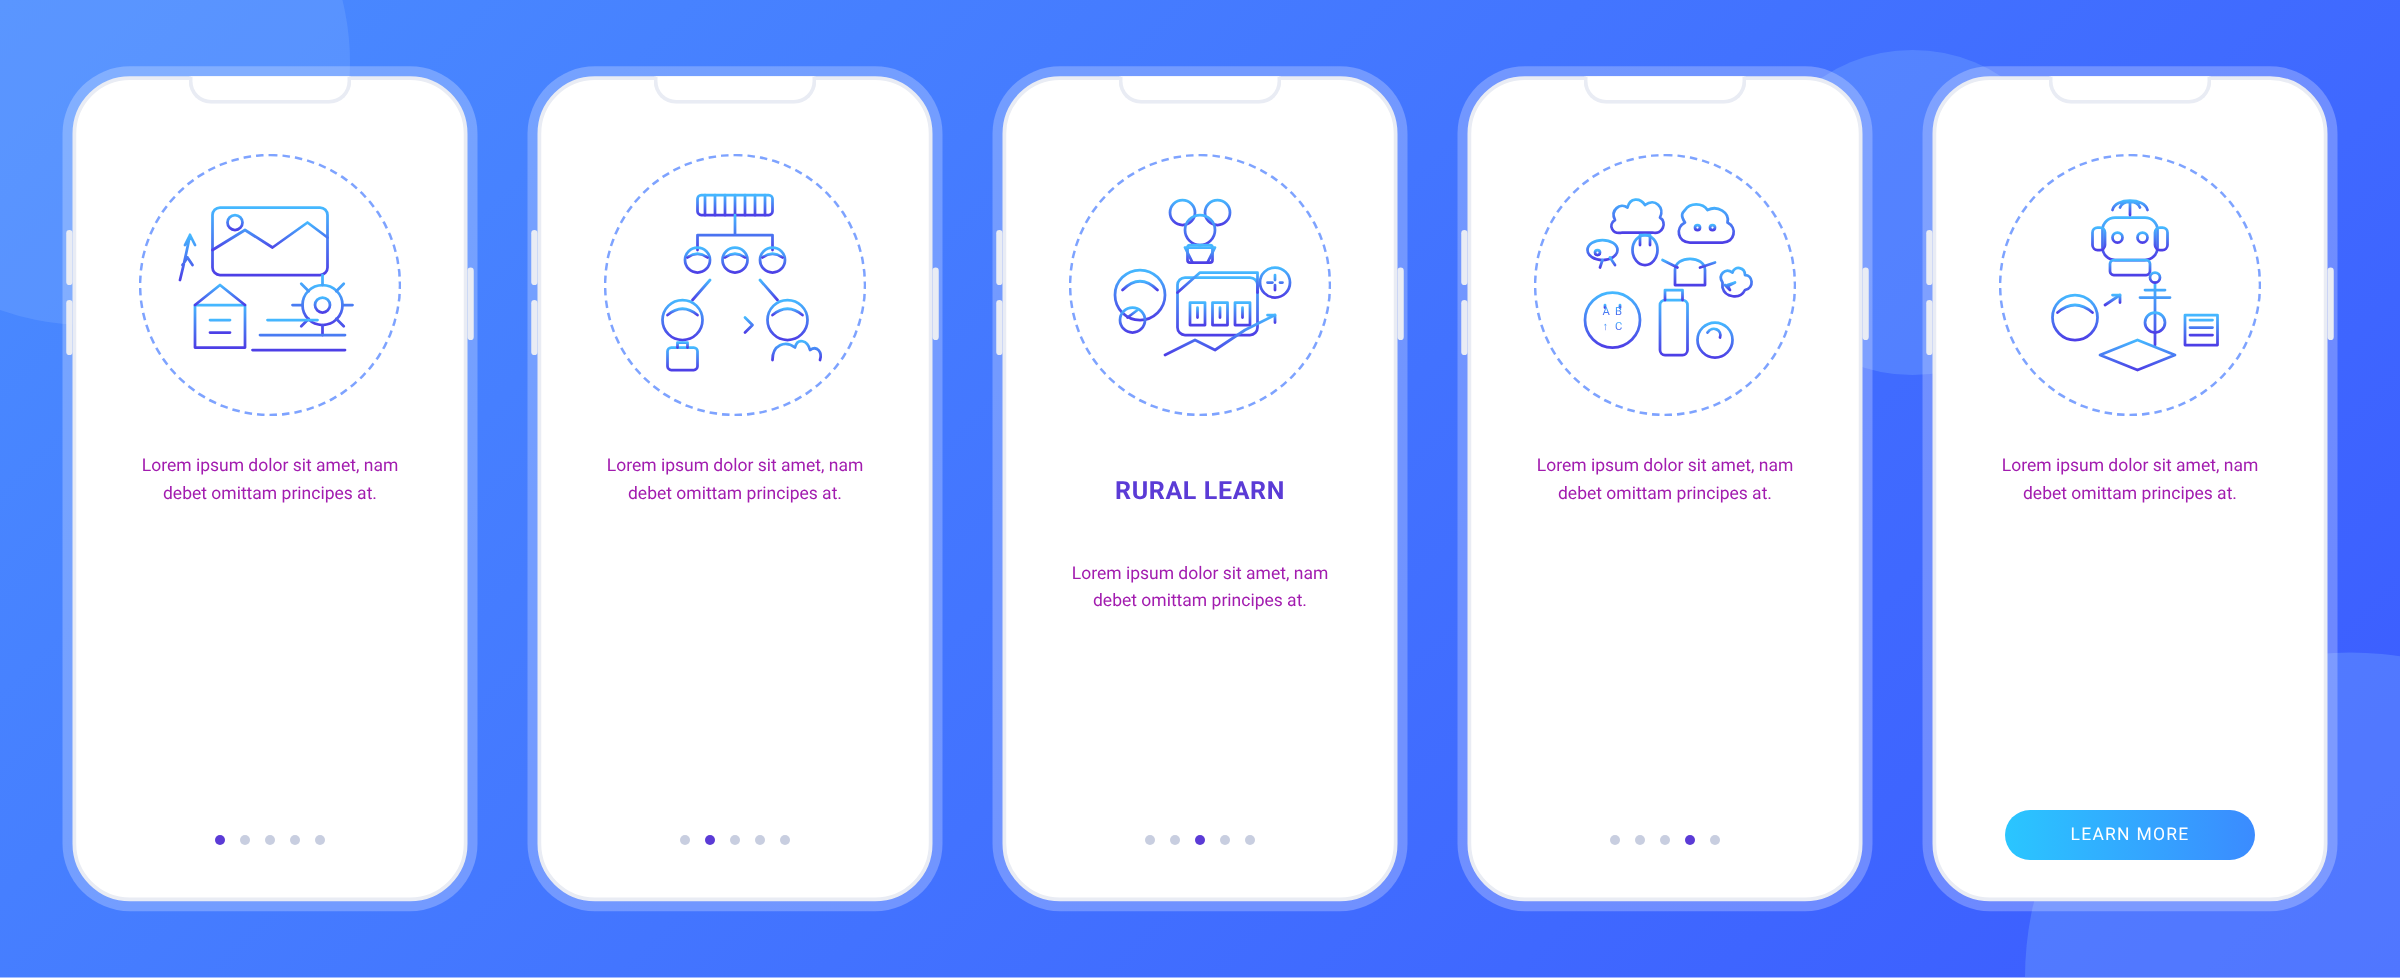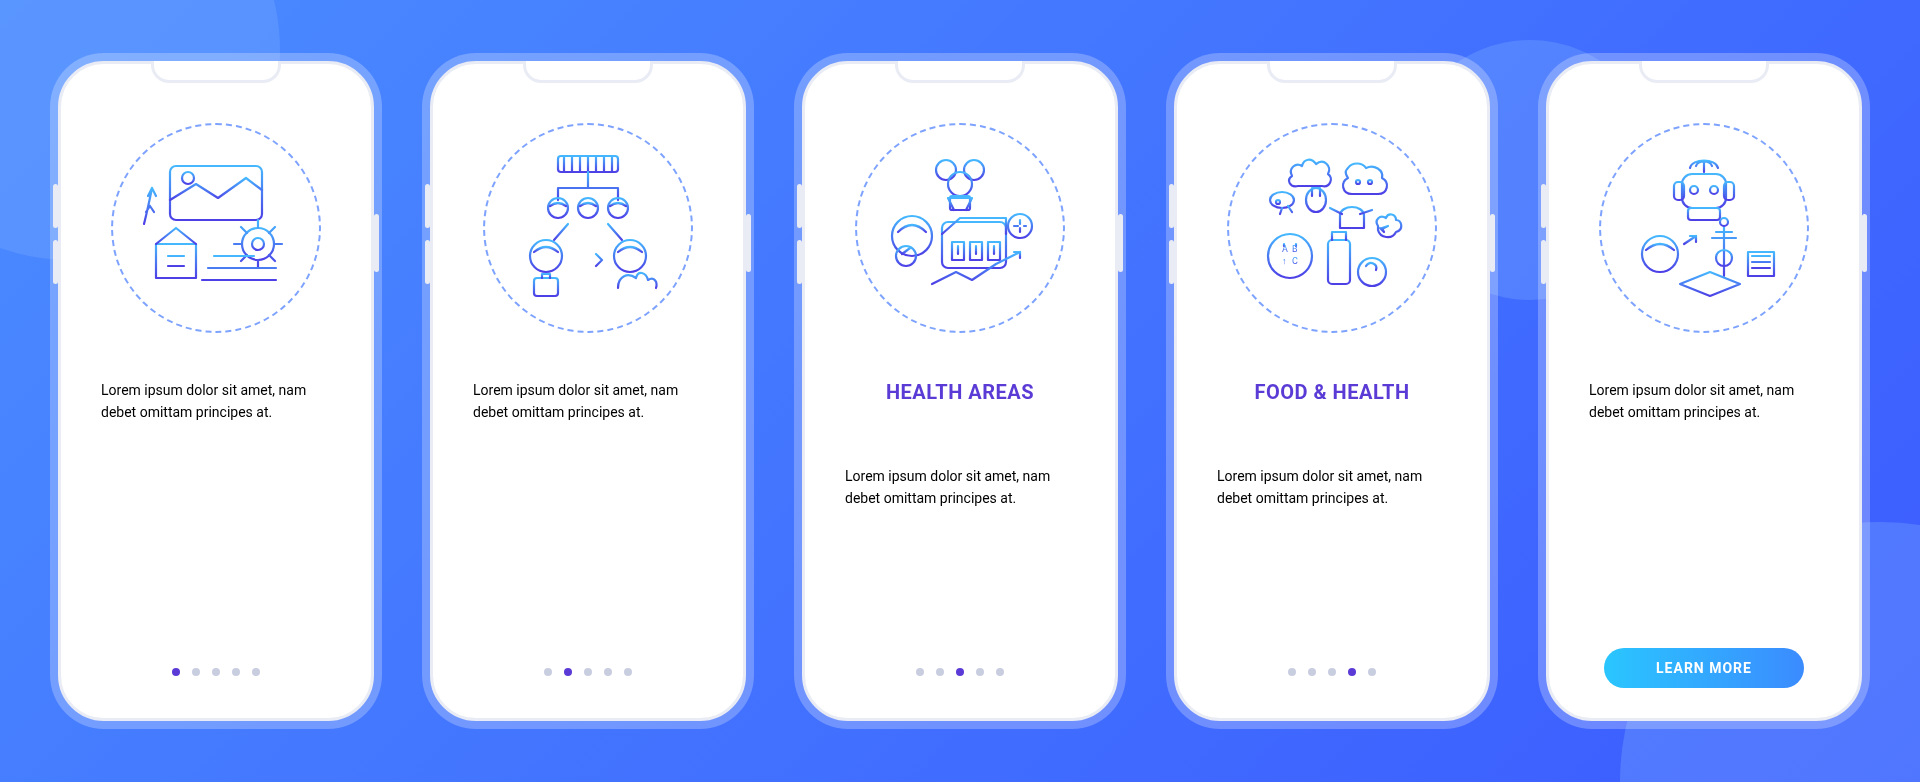--- a/index.html
+++ b/index.html
@@ -75,25 +75,25 @@
     text-align: center;
     line-height: 1.28;
     padding: 0 20px;
     min-height: 52px;
     display: flex;
     align-items: center;
     justify-content: center;
     white-space: pre-line;
   }
   .body {
-    margin-top: 47px;
+    margin-top: 30px;
     font-size: 14px;
     line-height: 1.55;
-    color: #000000;
-    text-align: left;
+    color: #a21caf;
+    text-align: center;
     padding: 0 40px;
   }
   .dots {
     position: absolute;
     bottom: 42px;
     display: flex;
     gap: 12px;
   }
   .dot {
     width: 8px; height: 8px;
@@ -101,21 +101,21 @@
     background: #c8cee0;
   }
   .dot.active { background: #5b3bd6; }
   .cta {
     position: absolute;
     bottom: 30px;
     width: 200px;
     padding: 12px 0;
     text-align: center;
     font-size: 14px;
-    font-weight: 700;
+    font-weight: 400;
     letter-spacing: 1px;
     color: #fff;
     background: linear-gradient(90deg, #2ac6ff 0%, #3b8bff 100%);
     border-radius: 28px;
   }
   .illus .stroke {
     fill: none;
     stroke: url(#grad);
     stroke-width: 2.2;
     stroke-linecap: round;
@@ -232,21 +232,21 @@
             <rect x="90" y="94" width="12" height="18"></rect>
             <rect x="108" y="94" width="12" height="18"></rect>
     <path d="M78 98 L78 106 M96 98 L96 106 M114 98 L114 106"></path>
     <circle cx="140" cy="78" r="12"></circle>
             <path d="M134 78 L138 78 M140 72 L140 76 M144 78 L146 78 M140 80 L140 84"></path>
     <path d="M52 136 L76 124 L92 132 L116 116 L140 104"></path>
     <path d="M134 104 L140 104 L140 110"></path>
   </g>
 </svg>
 </div>
-      <div class="title">HEALTH AREAS</div>
+      <div class="title">RURAL LEARN</div>
       <div class="body">Lorem ipsum dolor sit amet, nam debet omittam principes at.</div>
       <div class="dots">
         <div class="dot"></div>
         <div class="dot"></div>
         <div class="dot active"></div>
         <div class="dot"></div>
         <div class="dot"></div>
       </div>
     </div>
     <div class="phone">
@@ -276,21 +276,20 @@
     <text x="40" y="104" font-size="9" fill="url(#grad)" stroke="none">B</text>
     <text x="30" y="116" font-size="9" fill="url(#grad)" stroke="none">↑</text>
     <text x="40" y="116" font-size="9" fill="url(#grad)" stroke="none">C</text>
     <rect x="76" y="92" width="22" height="44" rx="4"></rect>
     <path d="M80 92 L80 84 L94 84 L94 92"></path>
     <circle cx="120" cy="124" r="14"></circle>
     <path d="M114 118 C118 112 126 116 124 122"></path>
   </g>
 </svg>
 </div>
-      <div class="title">FOOD &amp; HEALTH</div>
       <div class="body">Lorem ipsum dolor sit amet, nam debet omittam principes at.</div>
       <div class="dots">
         <div class="dot"></div>
         <div class="dot"></div>
         <div class="dot"></div>
         <div class="dot active"></div>
         <div class="dot"></div>
       </div>
     </div>
     <div class="phone">

